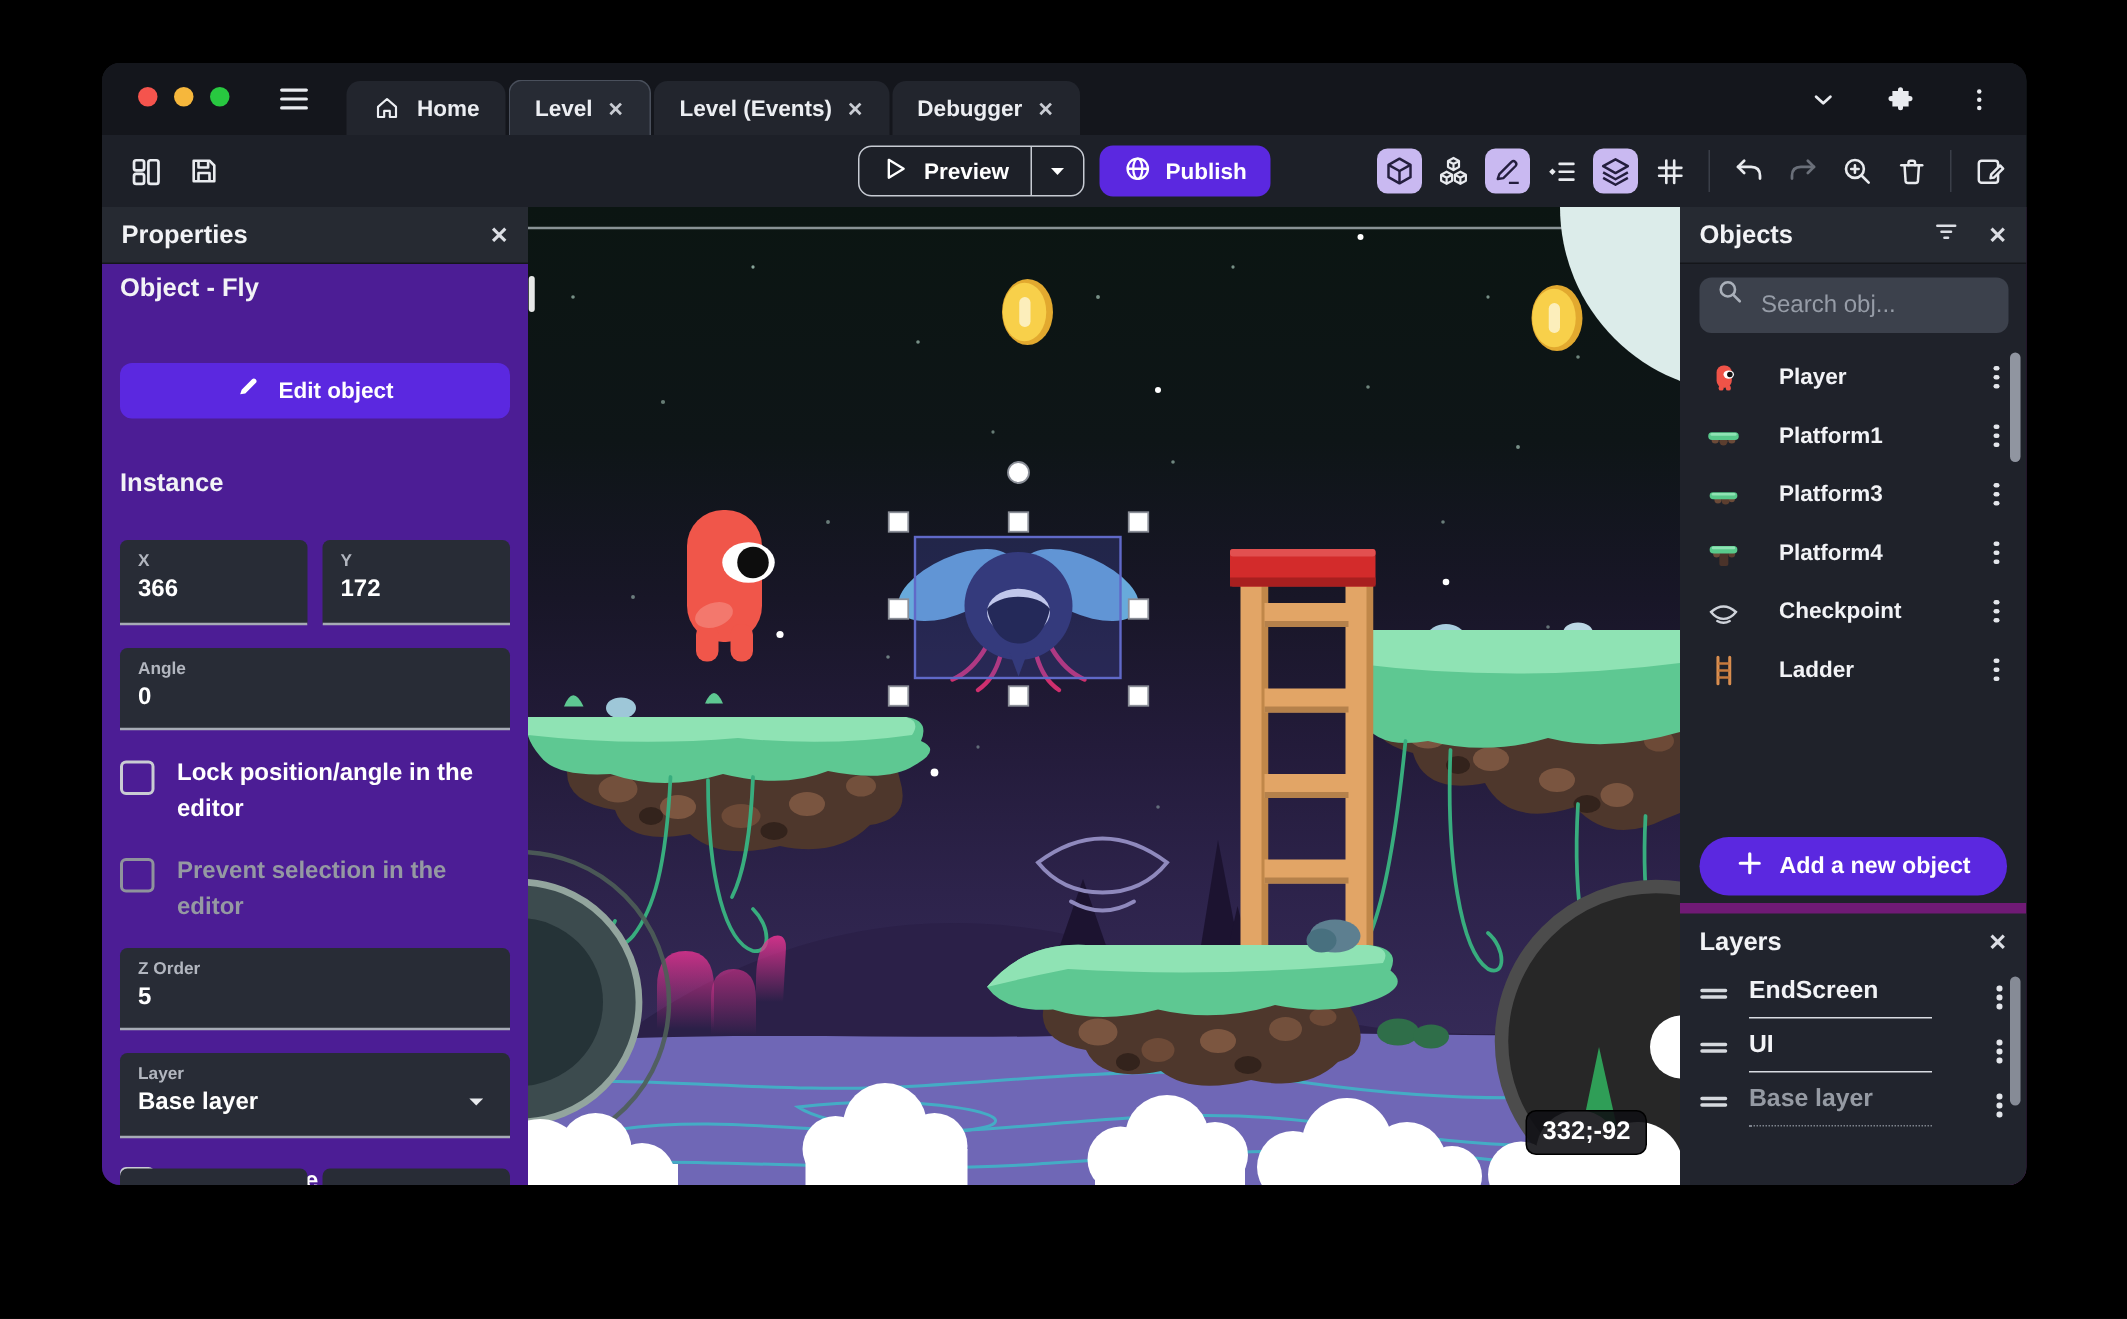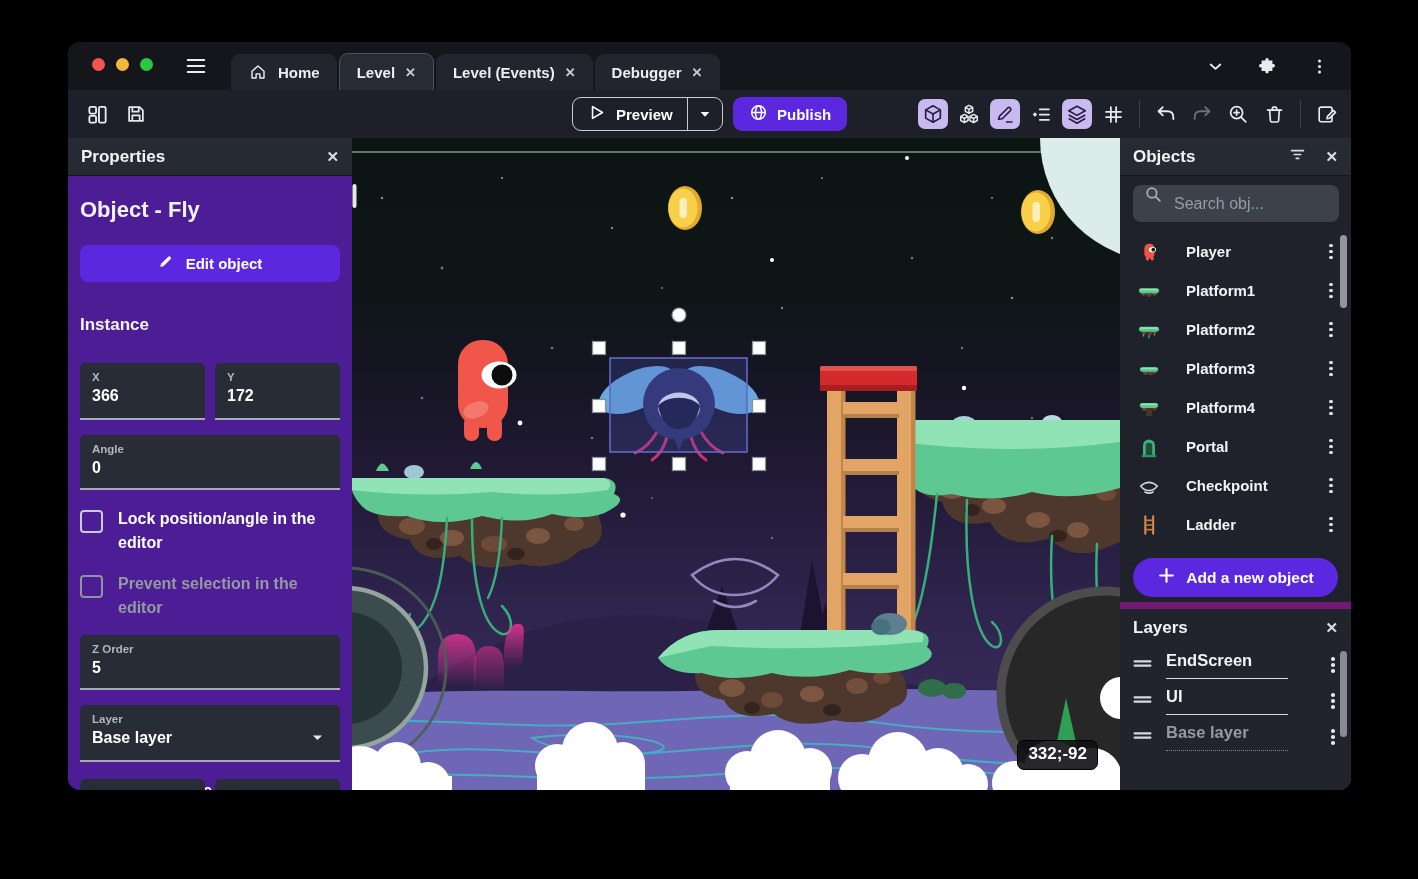--- a/index.html
+++ b/index.html
@@ -38,22 +38,22 @@
   .tb-sep{width:1px;height:28px;background:#3a3e48;margin:0 5px;}
   
   .main{display:flex;height:652px;}
   .panel-header{height:38px;background:#262a32;display:flex;align-items:center;justify-content:space-between;
     padding:0 13px;font-size:17px;font-weight:bold;color:#f2f3f6;border-bottom:1px solid #14161a;box-sizing:border-box;flex:none;}
   .hdr-icons{display:flex;align-items:center;gap:18px;color:#dcdee4;}
   .x-close{font-size:15px;color:#dcdee4;}
   
   .left-panel{width:284px;flex:none;background:#4c1d95;display:flex;flex-direction:column;justify-content:space-between;}
   .props-body{position:relative;padding:0 12px;flex:1;color:#f2f3f6;overflow:hidden;}
-  .object-heading{margin-top:21px;font-size:22px;font-weight:bold;}
-  .edit-btn{margin-top:22px;height:37px;background:#5b28e0;border-radius:8px;display:flex;align-items:center;
+  .object-heading{margin-top:6px;font-size:17px;font-weight:bold;}
+  .edit-btn{margin-top:40px;height:37px;background:#5b28e0;border-radius:8px;display:flex;align-items:center;
     justify-content:center;gap:11px;color:#fff;font-weight:bold;font-size:15px;}
   .section-heading{margin-top:33px;font-size:17px;font-weight:bold;}
   .fields-row{display:flex;gap:10px;margin-top:28px;}
   .field{background:#282c36;border-radius:5px 5px 0 0;border-bottom:2px solid #a6abb5;
     padding:8px 12px 0;flex:1;height:57px;box-sizing:border-box;position:relative;}
   .f-label{font-size:11.5px;color:#b2b6bf;font-weight:bold;}
   .f-value{font-size:16px;color:#fff;font-weight:bold;margin-top:4px;}
   .field.full{margin-top:15px;height:55px;}
   .select-caret{position:absolute;right:14px;top:24px;color:#e8eaee;}
   .checkbox-row{display:flex;gap:15px;margin-top:17px;align-items:flex-start;}
@@ -721,38 +721,20 @@
             <span class="obj-name">Platform1</span>
             <span class="kebab">
                   <i class="dot"></i>
                   <i class="dot"></i>
                   <i class="dot"></i>
                 </span>
           </div>
           <div class="obj-row">
             <span class="obj-icon">
               <svg viewBox="0 0 26 26" width="24" height="24">
-                    <path d="M7 15 v5 M13 16 v6 M19 15 v4" stroke="#3aa87a" stroke-width="1.6" fill="none"></path>
-                    <circle cx="8" cy="15.5" r="2.4" fill="#6b4a38"></circle>
-                    <circle cx="14" cy="16" r="2.8" fill="#5b3e2f"></circle>
-                    <circle cx="19" cy="15" r="2.3" fill="#6b4a38"></circle>
-                    <rect x="2" y="9.5" width="22" height="5.5" rx="2.7" fill="#58c98b"></rect>
-                    <rect x="3.5" y="10" width="19" height="2" rx="1" fill="#8fe3b4"></rect>
-                  </svg>
-            </span>
-            <span class="obj-name">Platform2</span>
-            <span class="kebab">
-                  <i class="dot"></i>
-                  <i class="dot"></i>
-                  <i class="dot"></i>
-                </span>
-          </div>
-          <div class="obj-row">
-            <span class="obj-icon">
-              <svg viewBox="0 0 26 26" width="24" height="24">
                     <circle cx="9" cy="16.5" r="2.6" fill="#6b4a38"></circle>
                     <circle cx="14.5" cy="17" r="2.9" fill="#5b3e2f"></circle>
                     <circle cx="19" cy="16" r="2.2" fill="#6b4a38"></circle>
                     <rect x="3" y="11" width="20" height="5" rx="2.5" fill="#58c98b"></rect>
                     <rect x="4.5" y="11.5" width="17" height="1.8" rx="0.9" fill="#8fe3b4"></rect>
                   </svg>
             </span>
             <span class="obj-name">Platform3</span>
             <span class="kebab">
                   <i class="dot"></i>
@@ -764,35 +746,20 @@
             <span class="obj-icon">
               <svg viewBox="0 0 26 26" width="24" height="24">
                     <rect x="10" y="12" width="6.5" height="10" rx="1.5" fill="#4a332a"></rect>
                     <circle cx="8" cy="13.5" r="2.4" fill="#6b4a38"></circle>
                     <circle cx="19" cy="13.5" r="2.4" fill="#5b3e2f"></circle>
                     <rect x="3" y="7.5" width="20" height="5.5" rx="2.7" fill="#58c98b"></rect>
                     <rect x="4.5" y="8" width="17" height="2" rx="1" fill="#8fe3b4"></rect>
                   </svg>
             </span>
             <span class="obj-name">Platform4</span>
-            <span class="kebab">
-                  <i class="dot"></i>
-                  <i class="dot"></i>
-                  <i class="dot"></i>
-                </span>
-          </div>
-          <div class="obj-row">
-            <span class="obj-icon">
-              <svg viewBox="0 0 26 26" width="24" height="24">
-                    <path d="M6.5 23 V11.5 a6.5 6.5 0 0 1 13 0 V23 Z" fill="#3fae7e"></path>
-                    <path d="M9.5 23 V12 a3.5 3.5 0 0 1 7 0 V23 Z" fill="#1d4d3a"></path>
-                    <rect x="5" y="21.8" width="16" height="2.2" rx="1" fill="#2f8f63"></rect>
-                  </svg>
-            </span>
-            <span class="obj-name">Portal</span>
             <span class="kebab">
                   <i class="dot"></i>
                   <i class="dot"></i>
                   <i class="dot"></i>
                 </span>
           </div>
           <div class="obj-row">
             <span class="obj-icon">
               <svg viewBox="0 0 26 26" width="24" height="24">
                     <g stroke="#cfd3da" stroke-width="1.7" fill="none" stroke-linecap="round">

